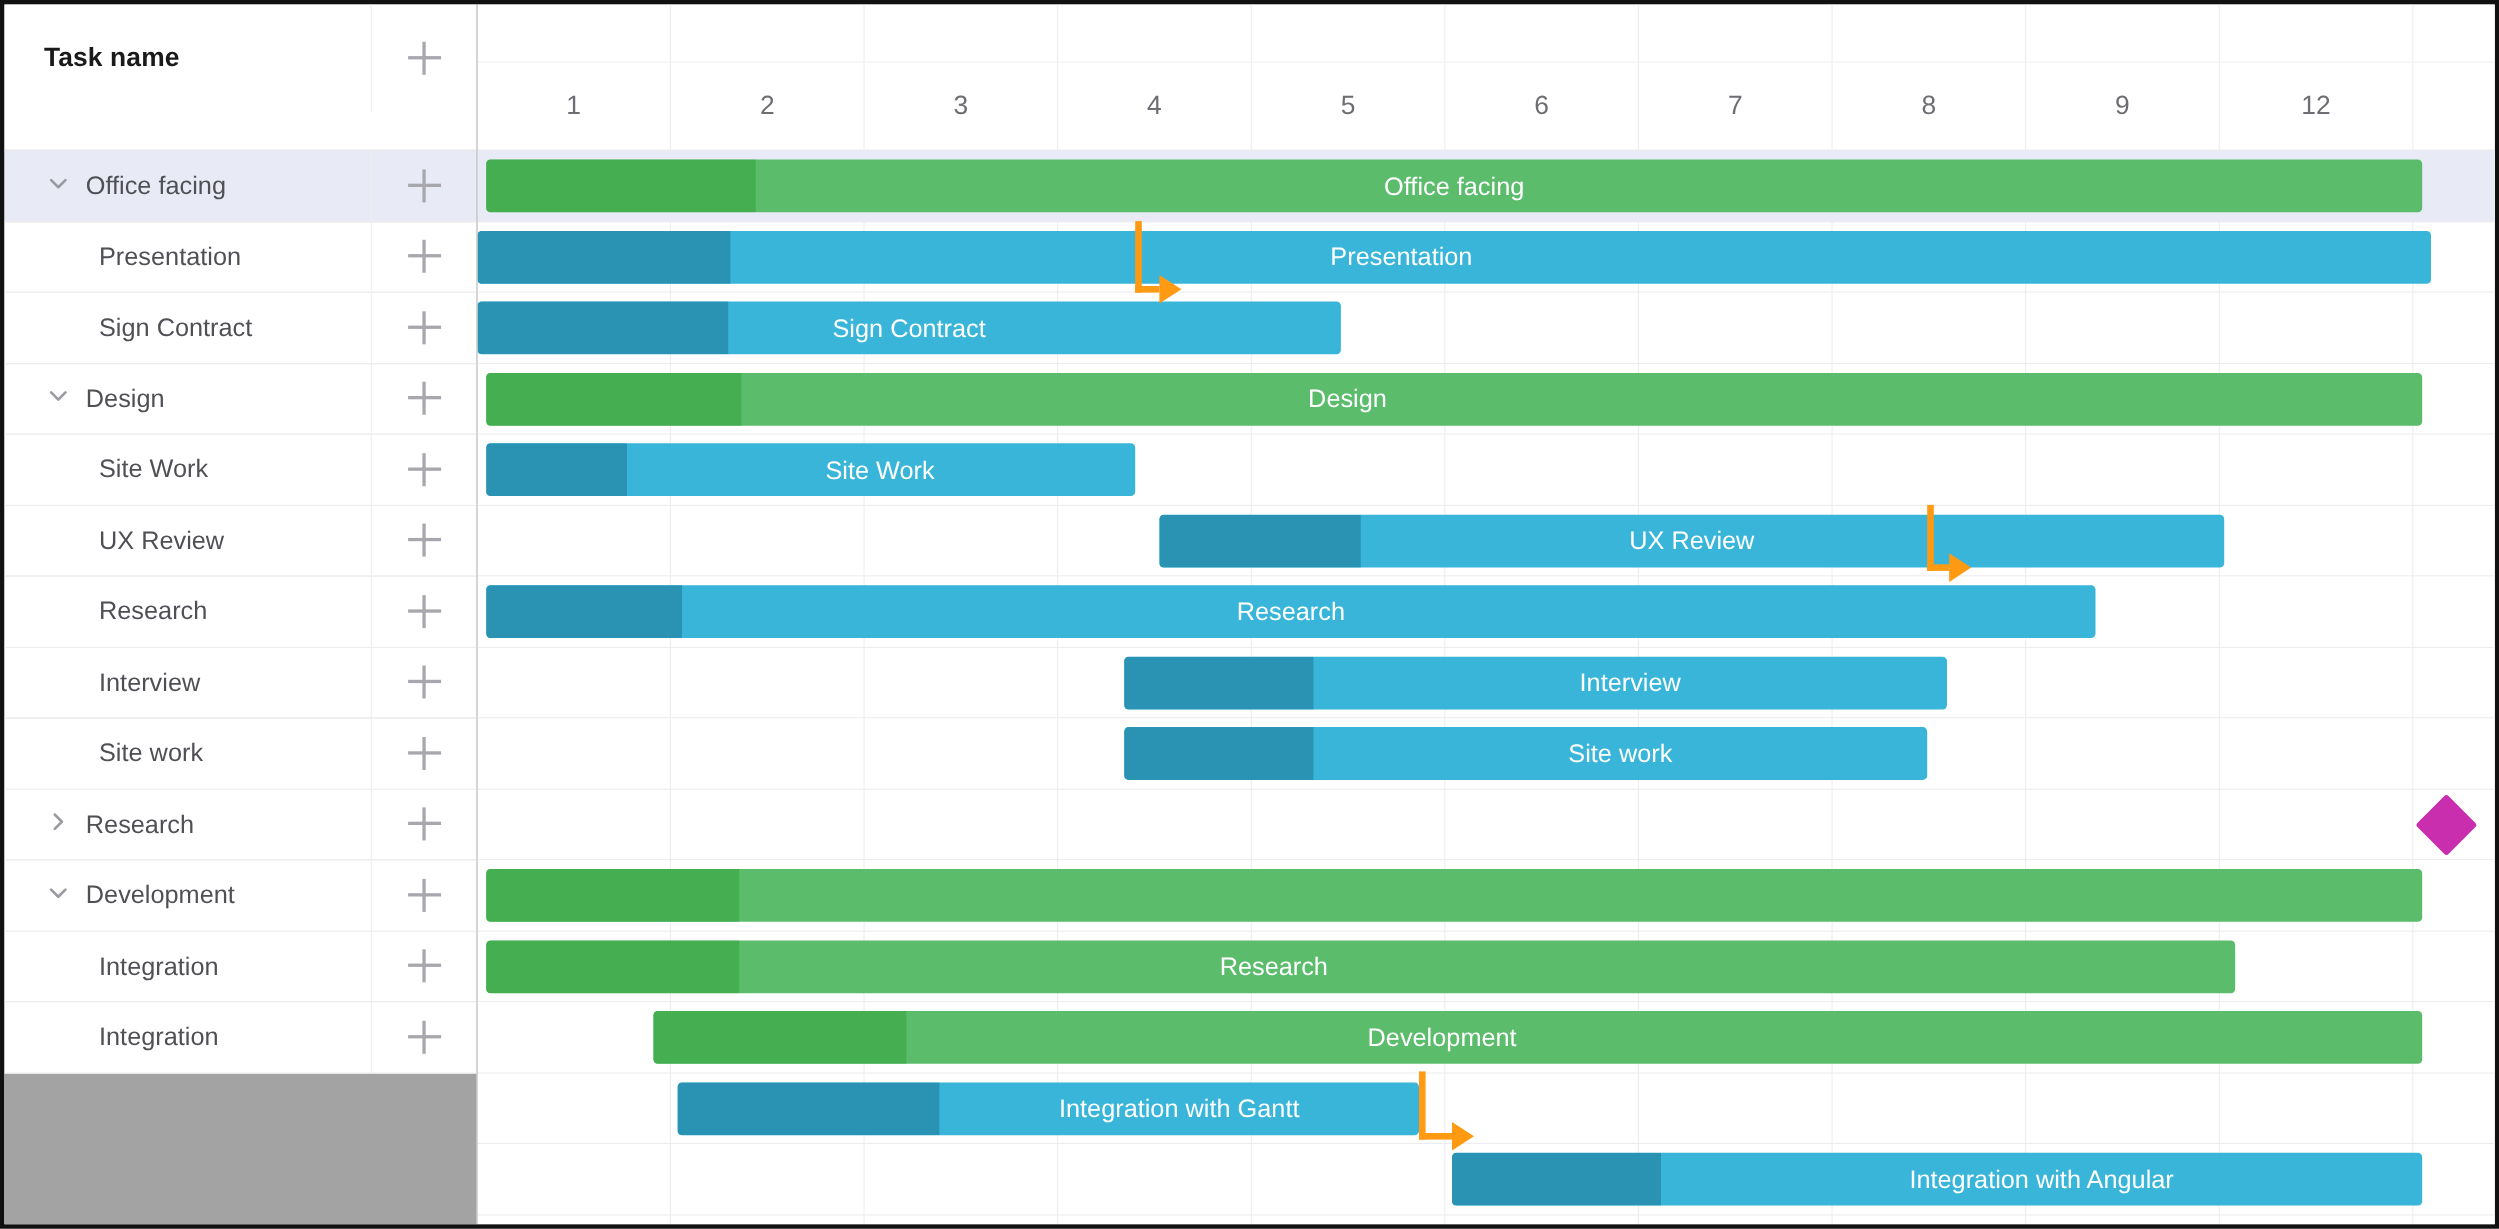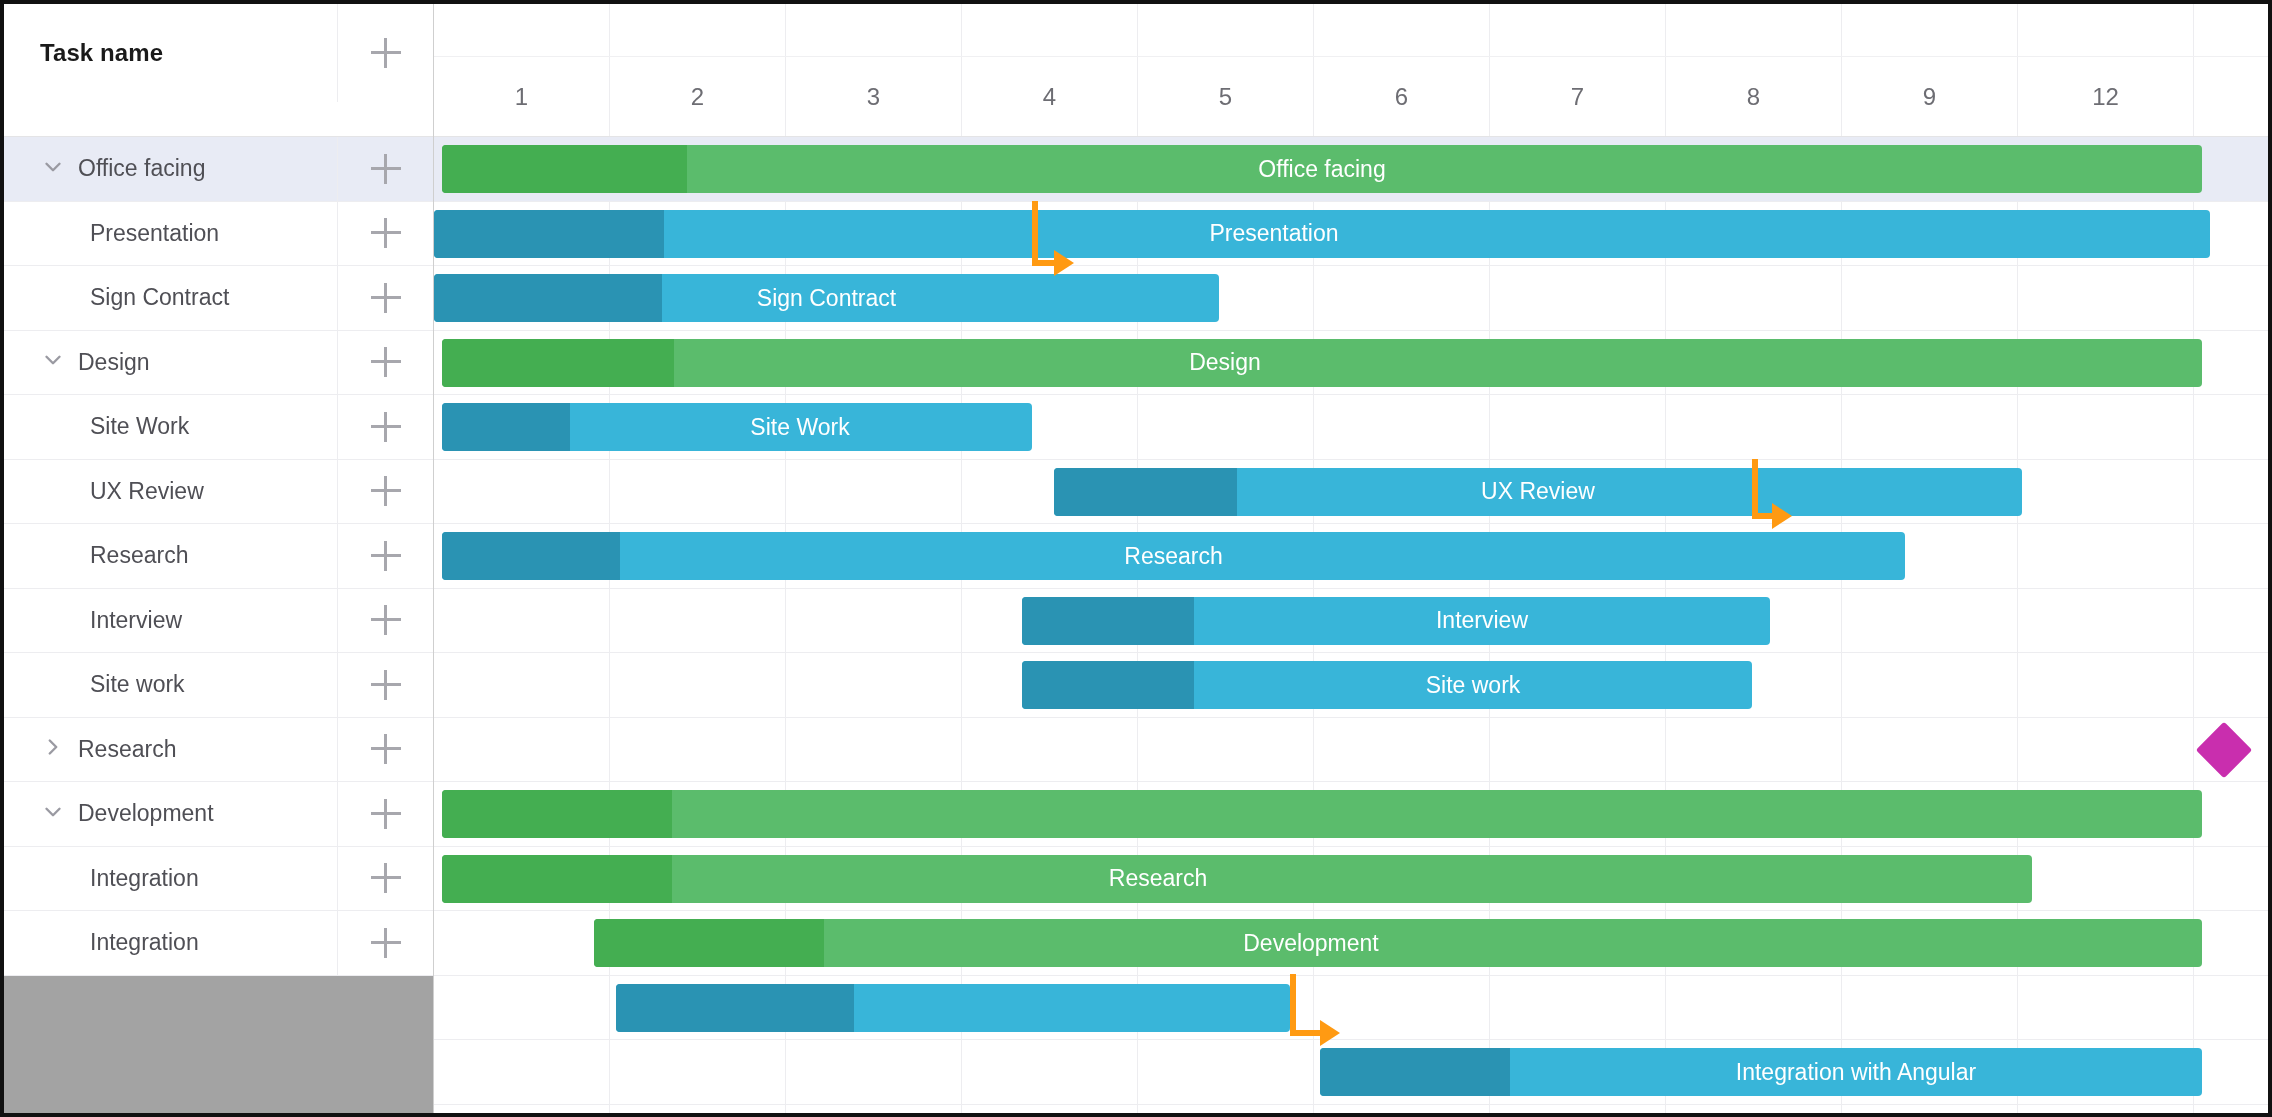--- a/index.html
+++ b/index.html
@@ -404,20 +404,21 @@
           </div>
           <div class="tl-row">
             <div class="bar summary" style="left: 160px; width: 1608px;">
               <div class="prog" style="width: 230px;"></div>
               <div class="blabel" style="width: 1434px; margin-left: 0px;">Development</div>
             </div>
           </div>
           <div class="tl-row">
             <div class="bar task" style="left: 182px; width: 674px;">
               <div class="prog" style="width: 238px;"></div>
+              <div class="blabel" style="width: 436px; margin-left: 238px;">Integration with Gantt</div>
             </div>
           </div>
           <div class="tl-row">
             <div class="bar task" style="left: 886px; width: 882px;">
               <div class="prog" style="width: 190px;"></div>
               <div class="blabel" style="width: 692px; margin-left: 190px;">Integration with Angular</div>
             </div>
           </div>
         </div>
       <div id="tl-links">

